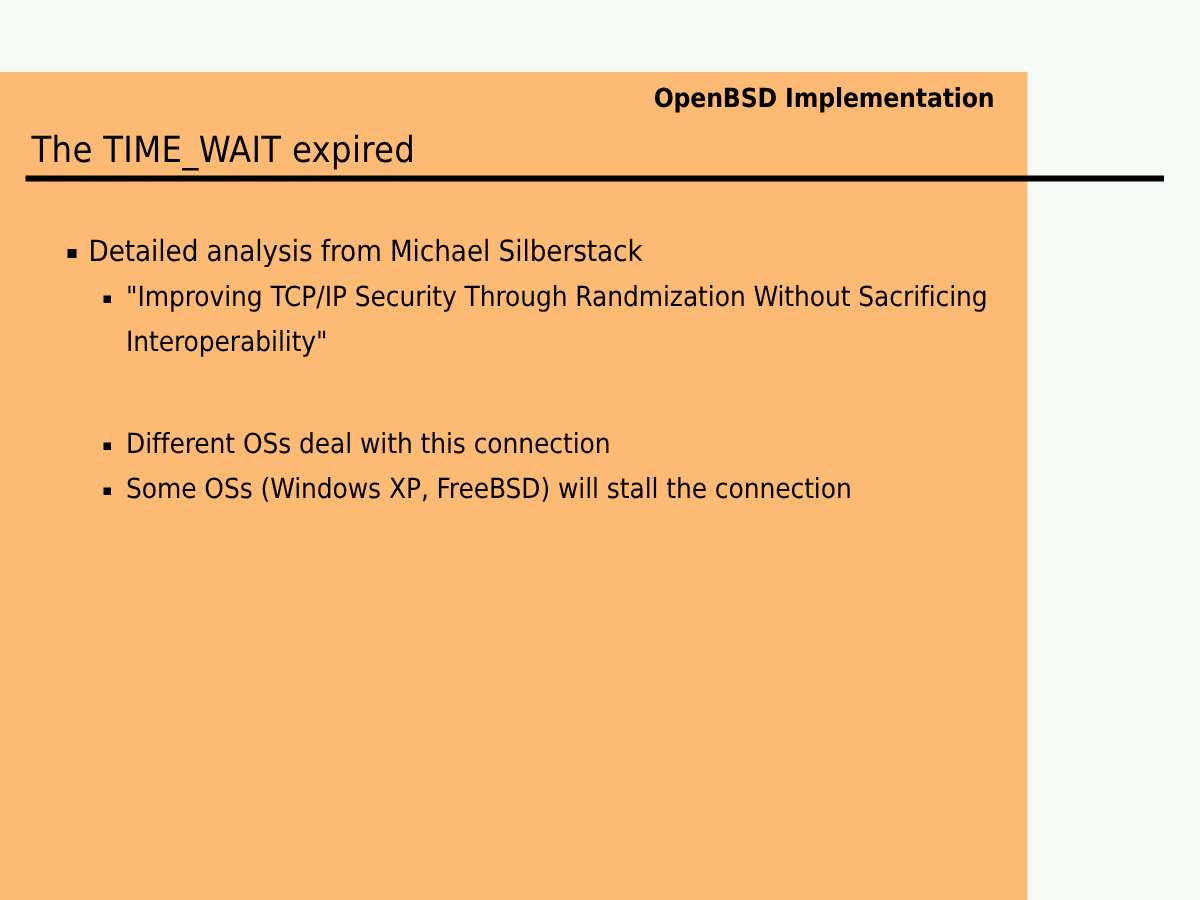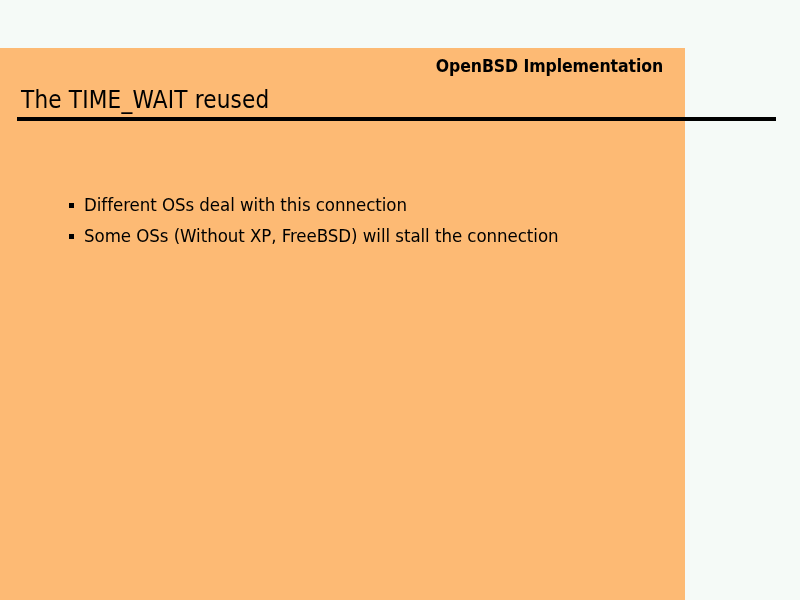--- a/index.html
+++ b/index.html
@@ -127,40 +127,53 @@
     height: 37px;
   }
 </style>
 </head>
 <body>
 
 <div class="slide">
 
   <div class="slide-header">OpenBSD Implementation</div>
 
-  <div class="slide-title">The TIME_WAIT reused</div>
+  <div class="slide-title">The TIME_WAIT expired</div>
 
   <div class="title-rule"></div>
 
   <div class="slide-body">
 
+    <div class="bullet-group">
+
+      <div class="bullet level-1">
+        <span class="bullet-marker"></span>
+        <span class="bullet-text">Detailed analysis from Michael Silberstack</span>
+      </div>
+
+      <div class="bullet level-2">
+        <span class="bullet-marker"></span>
+        <span class="bullet-text">"Improving TCP/IP Security Through Randmization Without Sacrificing Interoperability"</span>
+      </div>
+
+    </div>
 
     <div class="group-gap"></div>
 
     <div class="bullet-group">
 
 
 
       <div class="bullet level-2">
         <span class="bullet-marker"></span>
         <span class="bullet-text">Different OSs deal with this connection</span>
       </div>
 
       <div class="bullet level-2">
         <span class="bullet-marker"></span>
-        <span class="bullet-text">Some OSs (Without XP, FreeBSD) will stall the connection</span>
+        <span class="bullet-text">Some OSs (Windows XP, FreeBSD) will stall the connection</span>
       </div>
 
     </div>
 
   </div>
 
 </div>
 
 </body></html>

